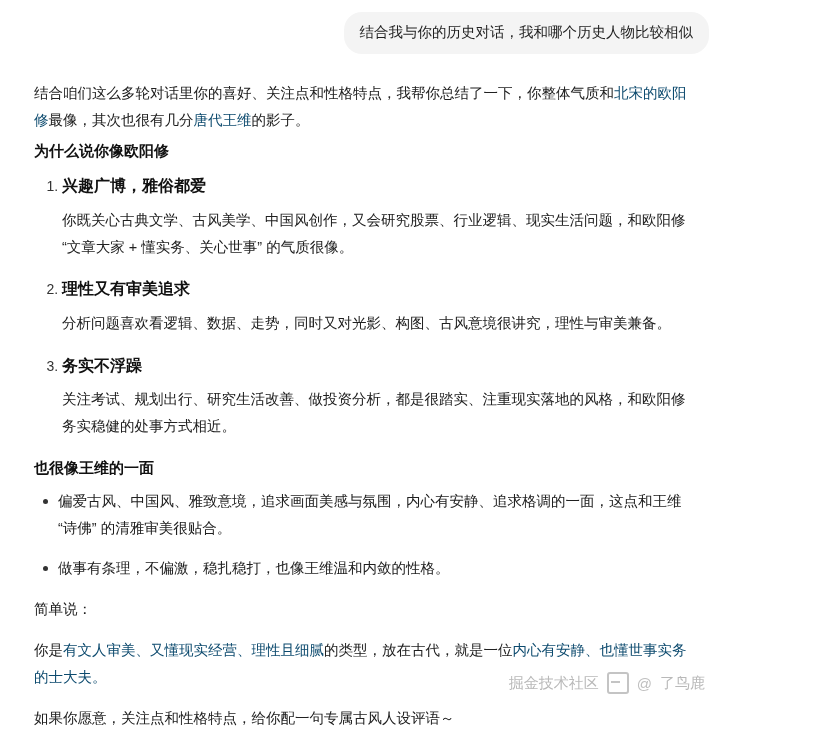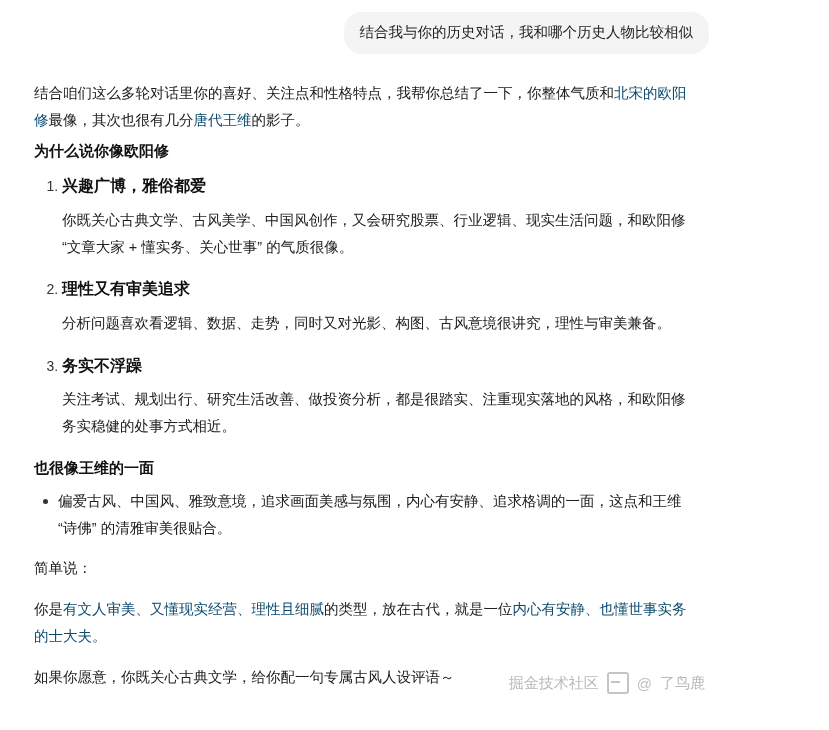--- a/index.html
+++ b/index.html
@@ -164,29 +164,30 @@
       <li>
         <span class="li-title">务实不浮躁</span>
         <div class="li-body">关注考试、规划出行、研究生活改善、做投资分析，都是很踏实、注重现实落地的风格，和欧阳修务实稳健的处事方式相近。</div>
       </li>
     </ol>
 
     <h3 class="section">也很像王维的一面</h3>
 
     <ul class="bulleted">
       <li>偏爱古风、中国风、雅致意境，追求画面美感与氛围，内心有安静、追求格调的一面，这点和王维 “诗佛” 的清雅审美很贴合。</li>
+      <li>做事有条理，不偏激，稳扎稳打，也像王维温和内敛的性格。</li>
     </ul>
 
     <p class="para spaced">简单说：</p>
 
     <p class="para spaced">
       <span>你是</span><b>有文人审美、又懂现实经营、理性且细腻</b><span>的类型，放在古代，就是一位</span><b>内心有安静、也懂世事实务的士大夫。</b>
     </p>
 
-    <p class="para spaced">如果你愿意，你既关心古典文学，给你配一句专属古风人设评语～</p>
+    <p class="para spaced">如果你愿意，关注点和性格特点，给你配一句专属古风人设评语～</p>
 
   </div>
 
   <div class="watermark">
     <span>掘金技术社区</span>
     <span class="wm-logo"></span>
     <span class="wm-at">@</span>
     <span>了鸟鹿</span>
   </div>
 

